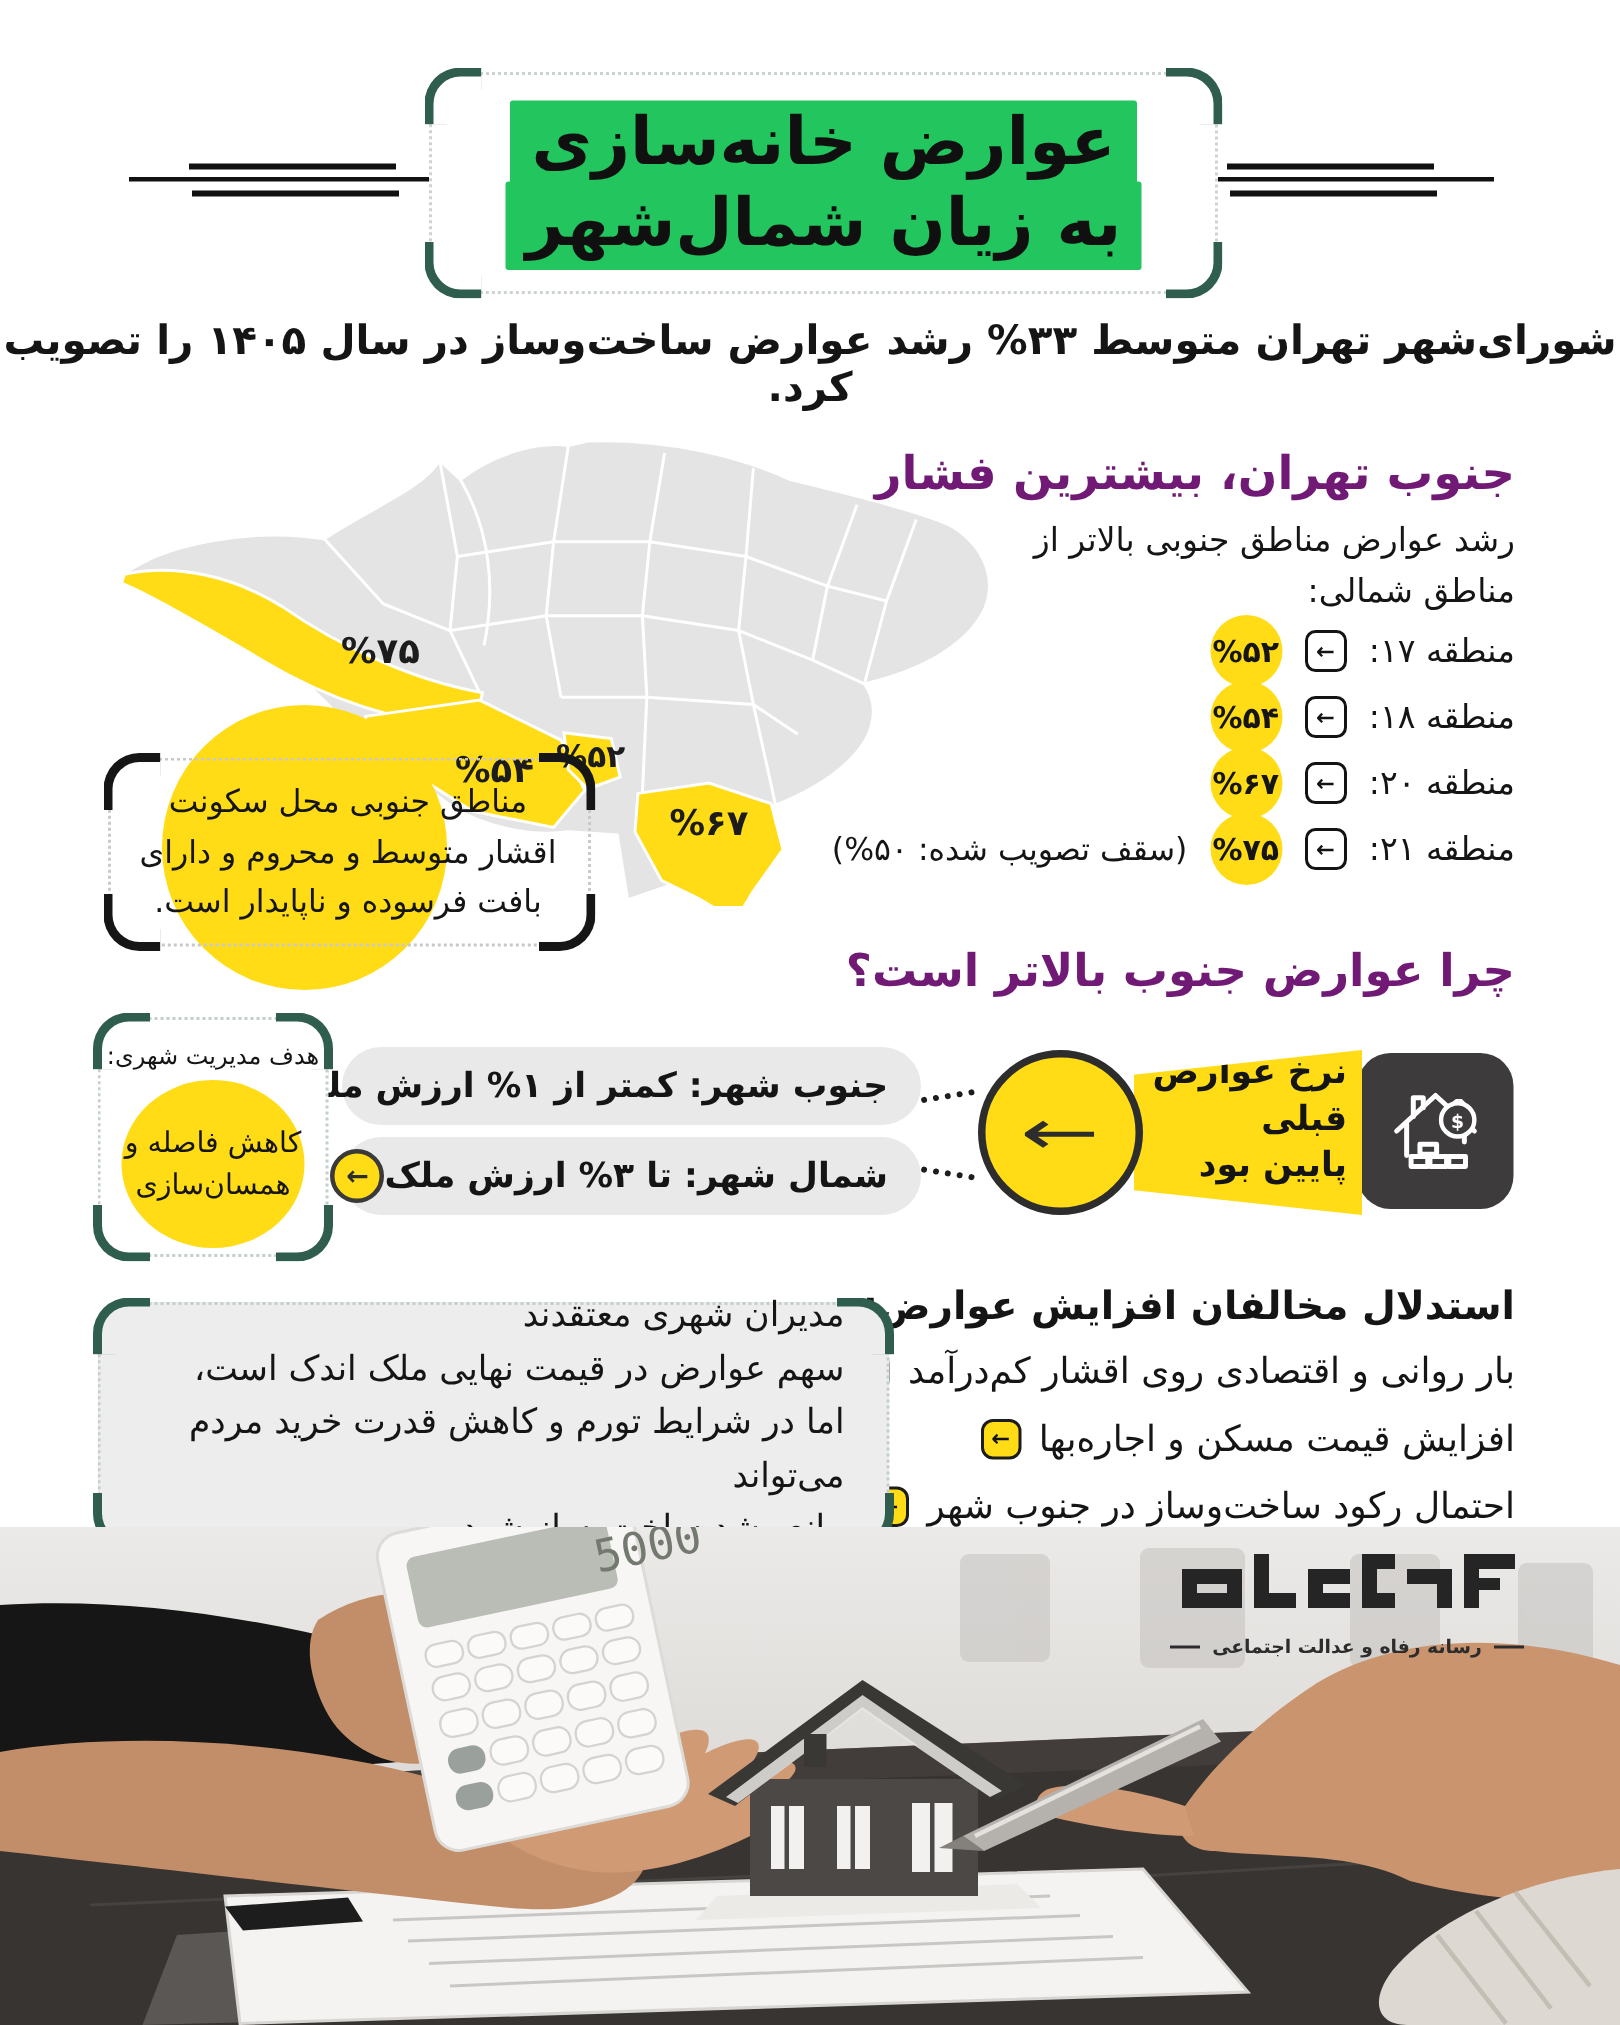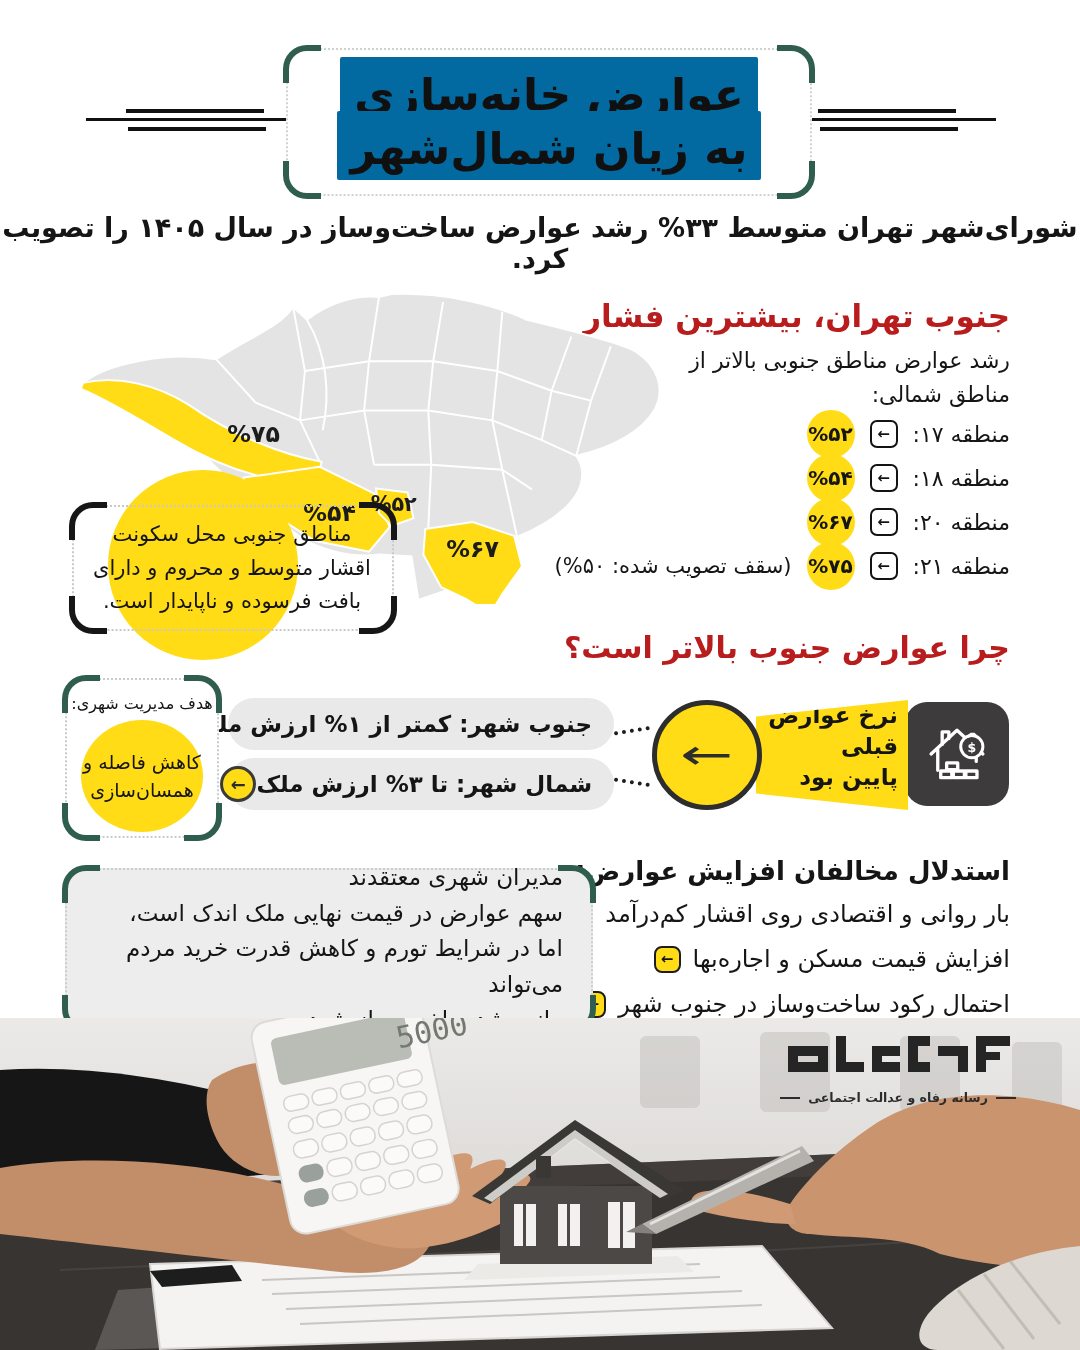--- a/index.html
+++ b/index.html
@@ -13,29 +13,29 @@
   .bbox{position:absolute;border:2px dotted #cdd3cd;border-radius:22px;}
   .ck{position:absolute;width:32px;height:32px;pointer-events:none;}
   .ck.tl{top:-5px;left:-5px;border-top:6px solid var(--ck);border-left:6px solid var(--ck);border-top-left-radius:24px;}
   .ck.tr{top:-5px;right:-5px;border-top:6px solid var(--ck);border-right:6px solid var(--ck);border-top-right-radius:24px;}
   .ck.bl{bottom:-5px;left:-5px;border-bottom:6px solid var(--ck);border-left:6px solid var(--ck);border-bottom-left-radius:24px;}
   .ck.br{bottom:-5px;right:-5px;border-bottom:6px solid var(--ck);border-right:6px solid var(--ck);border-bottom-right-radius:24px;}
   
   .title-box{left:286px;top:48px;width:522px;height:144px;--ck:#2f5d4e;
     display:flex;flex-direction:column;align-items:center;justify-content:center;gap:6px;background:#fff;}
   .title-line{font-size:44px;font-weight:bold;line-height:1.1;color:#101010;}
-  .hl{background:#0369a1;padding:12px 14px 6px 14px;border-radius:2px;}
+  .hl{background:#22c55e;padding:2px 14px 6px 14px;border-radius:2px;}
   .deco{position:absolute;height:26px;width:218px;}
   .deco i{position:absolute;display:block;background:#111;}
   .deco .a{left:40px;top:0;width:138px;height:4px;}
   .deco .b{left:0;top:9px;width:218px;height:3px;}
   .deco .c{left:42px;top:18px;width:138px;height:4px;}
   .subtitle{left:0;top:212px;width:1080px;text-align:center;font-size:27px;font-weight:bold;}
   
-  .sec-head{font-size:31px;font-weight:bold;color:#b91c1c;}
+  .sec-head{font-size:31px;font-weight:bold;color:#701a75;}
   .map-sub{font-size:22px;line-height:1.55;text-align:right;}
   .region-row{position:absolute;right:70px;display:flex;direction:rtl;align-items:center;gap:15px;height:48px;}
   .r-label{font-size:22px;white-space:nowrap;}
   .arrow-sq{width:24px;height:24px;border:2.5px solid #131313;border-radius:7px;display:flex;align-items:center;
     justify-content:center;font-size:15px;font-weight:bold;color:#131313;flex:0 0 auto;}
   .badge{width:48px;height:48px;border-radius:50%;background:#ffdc15;display:flex;align-items:center;justify-content:center;
     font-weight:bold;font-size:20px;direction:ltr;flex:0 0 auto;}
   .r-note{font-size:21px;white-space:nowrap;}
   .callout{left:72px;top:505px;width:318px;height:122px;--ck:#161616;border-color:#c9c9c9;}
   .callout-circle{position:absolute;left:108px;top:470px;width:190px;height:190px;border-radius:50%;background:#ffdc15;}

